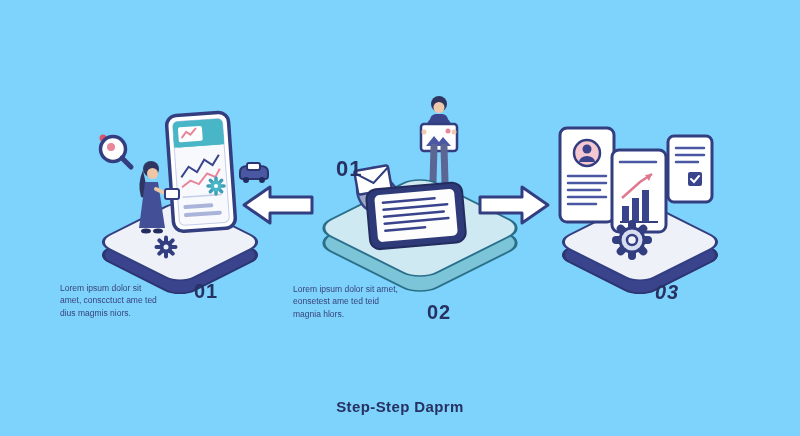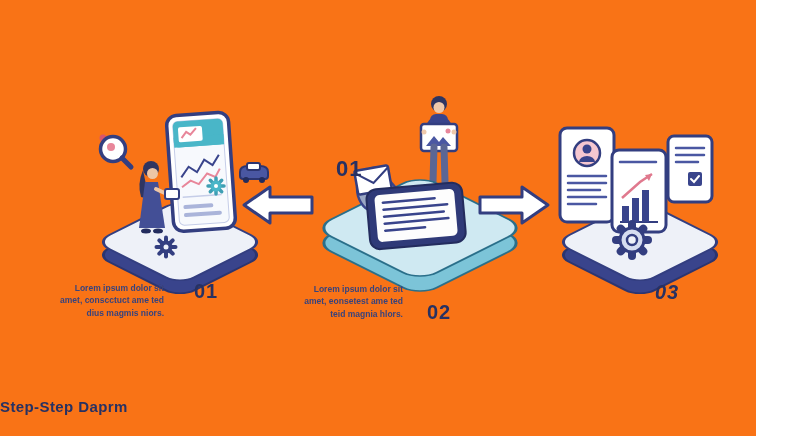--- a/index.html
+++ b/index.html
@@ -1,46 +1,44 @@
 <!DOCTYPE html>
 <html><head>
 <meta charset="utf-8">
 <style>
   html,body{margin:0;padding:0;}
   .canvas{
     position:relative;
-    width:740px;height:436px;
-    background:#f97316;
+    width:800px;height:436px;
+    background:#7dd3fc;
     overflow:hidden;
     font-family:"Liberation Sans",sans-serif;
-    padding-left:16px;
   }
   .art{position:absolute;left:0;top:0;}
   .num{
     position:absolute;
     font-weight:700;font-size:20px;line-height:1;
     color:#273162;letter-spacing:1px;
   }
   .float-num{
     position:absolute;
     font-weight:700;font-size:22px;line-height:1;
     color:#273162;letter-spacing:1px;
   }
   .lorem{
     position:absolute;
-    font-size:8.5px;line-height:1.45;font-weight:700;
+    font-size:8.5px;line-height:1.45;font-weight:400;
     color:#39437c;
-    text-align:right;
   }
   .lorem.b1{left:60px;top:282px;width:104px;}
   .lorem.b2{left:293px;top:283px;width:110px;}
   .lorem.b3{left:523px;top:280px;width:118px;}
   .title{
     position:absolute;left:0;right:0;top:398px;
-    text-align:left;
+    text-align:center;
     font-weight:700;font-size:15px;color:#273162;
     letter-spacing:0.4px;
   }
 </style>
 </head>
 <body>
 
 <div class="canvas">
 
   <svg class="art" width="800" height="436" viewBox="0 0 800 436">

